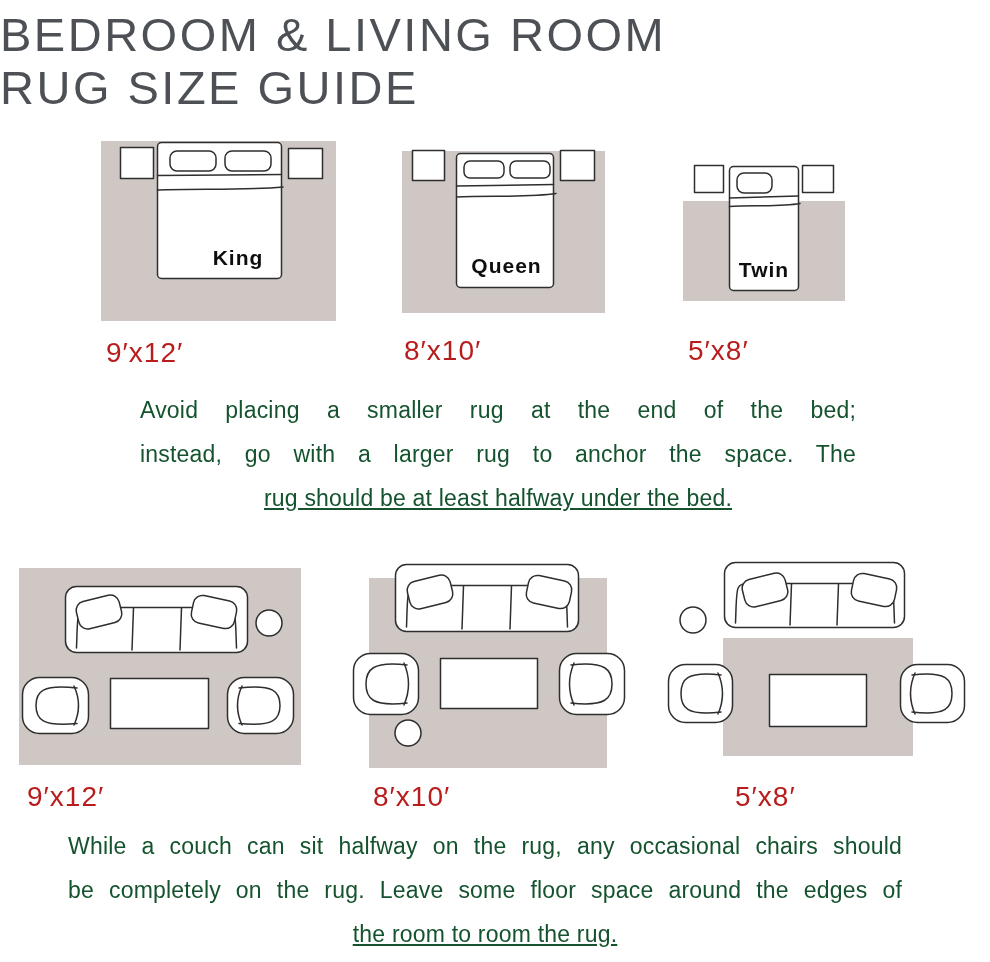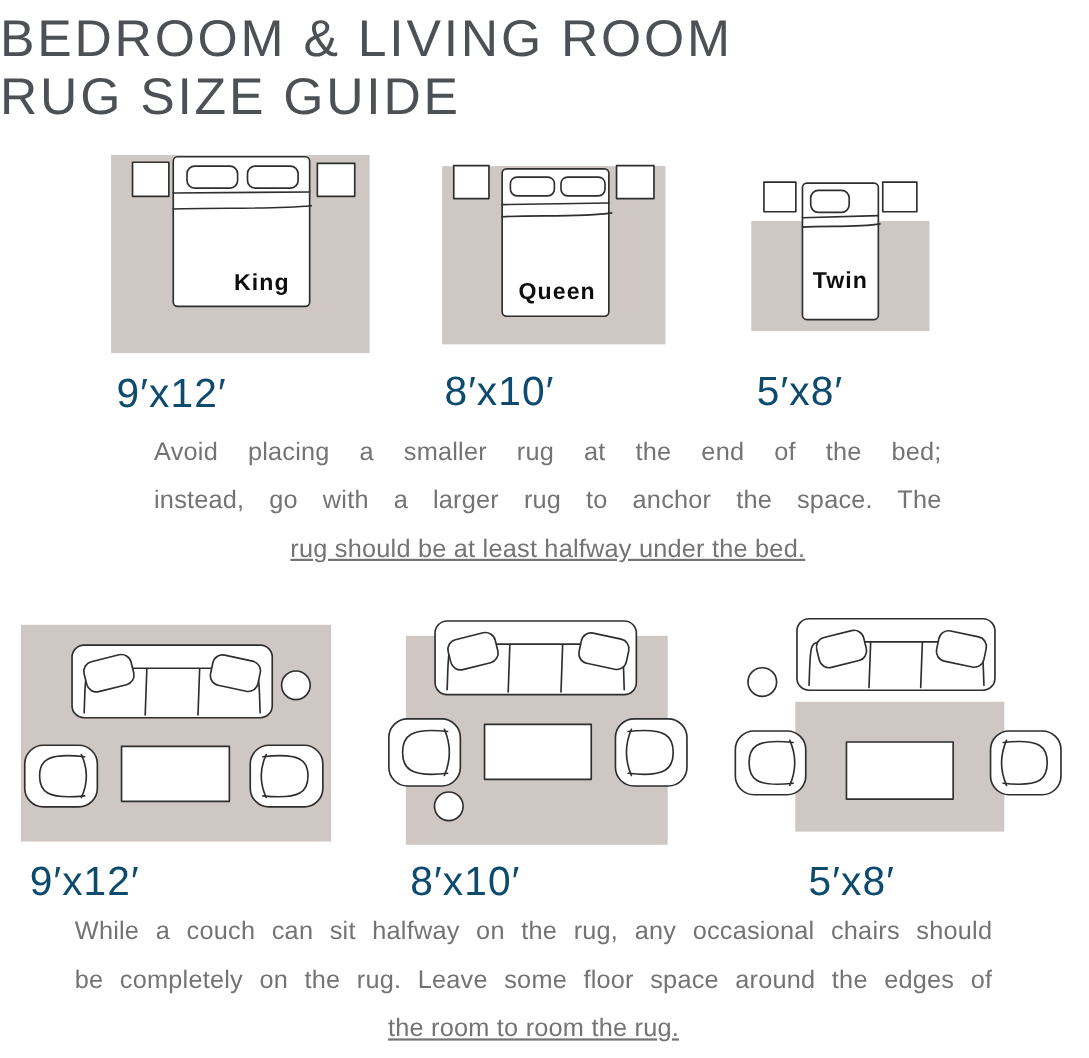--- a/index.html
+++ b/index.html
@@ -21,28 +21,28 @@
   #rug-lr3  {left:723px;top:638px;width:190px;height:118px;}
   svg.scene{position:absolute;left:0;top:0;}
   .shape{fill:#ffffff;stroke:#2e2e2e;stroke-width:1.5;stroke-linejoin:round;}
   .line{fill:none;stroke:#2e2e2e;stroke-width:1.5;stroke-linecap:round;}
   .bed-label{
     position:absolute;font-weight:bold;font-size:21px;color:#0e0e0e;
     text-align:center;letter-spacing:1px;
   }
   #label-king {left:180px;top:246px;width:116px;}
   #label-queen{left:455px;top:254px;width:103px;text-align:center;}
-  #label-twin {left:714px;top:244px;width:100px;}
+  #label-twin {left:714px;top:258px;width:100px;}
   .size-label{
-    position:absolute;font-size:37px;color:#0c4a6e;letter-spacing:1px;font-weight:300;
+    position:absolute;font-size:28px;color:#b91c1c;letter-spacing:1px;font-weight:300;
   }
   #size-b1{left:106px;top:337px;} #size-b2{left:404px;top:335px;} #size-b3{left:688px;top:335px;}
   #size-l1{left:27px; top:781px;} #size-l2{left:373px;top:781px;} #size-l3{left:735px;top:781px;}
   .note{
-    position:absolute;font-size:23px;color:#737373;letter-spacing:0.2px;line-height:44px;
+    position:absolute;font-size:23px;color:#14532d;letter-spacing:0.2px;line-height:44px;
   }
   #note-bed{left:140px;top:388px;width:716px;}
   #note-lr {left:68px; top:824px;width:834px;}
   .jline{text-align:justify;text-align-last:justify;height:44px;}
   .cline{text-align:center;height:44px;text-decoration:underline;}
 </style>
 </head>
 <body>
 
 <div class="page">

